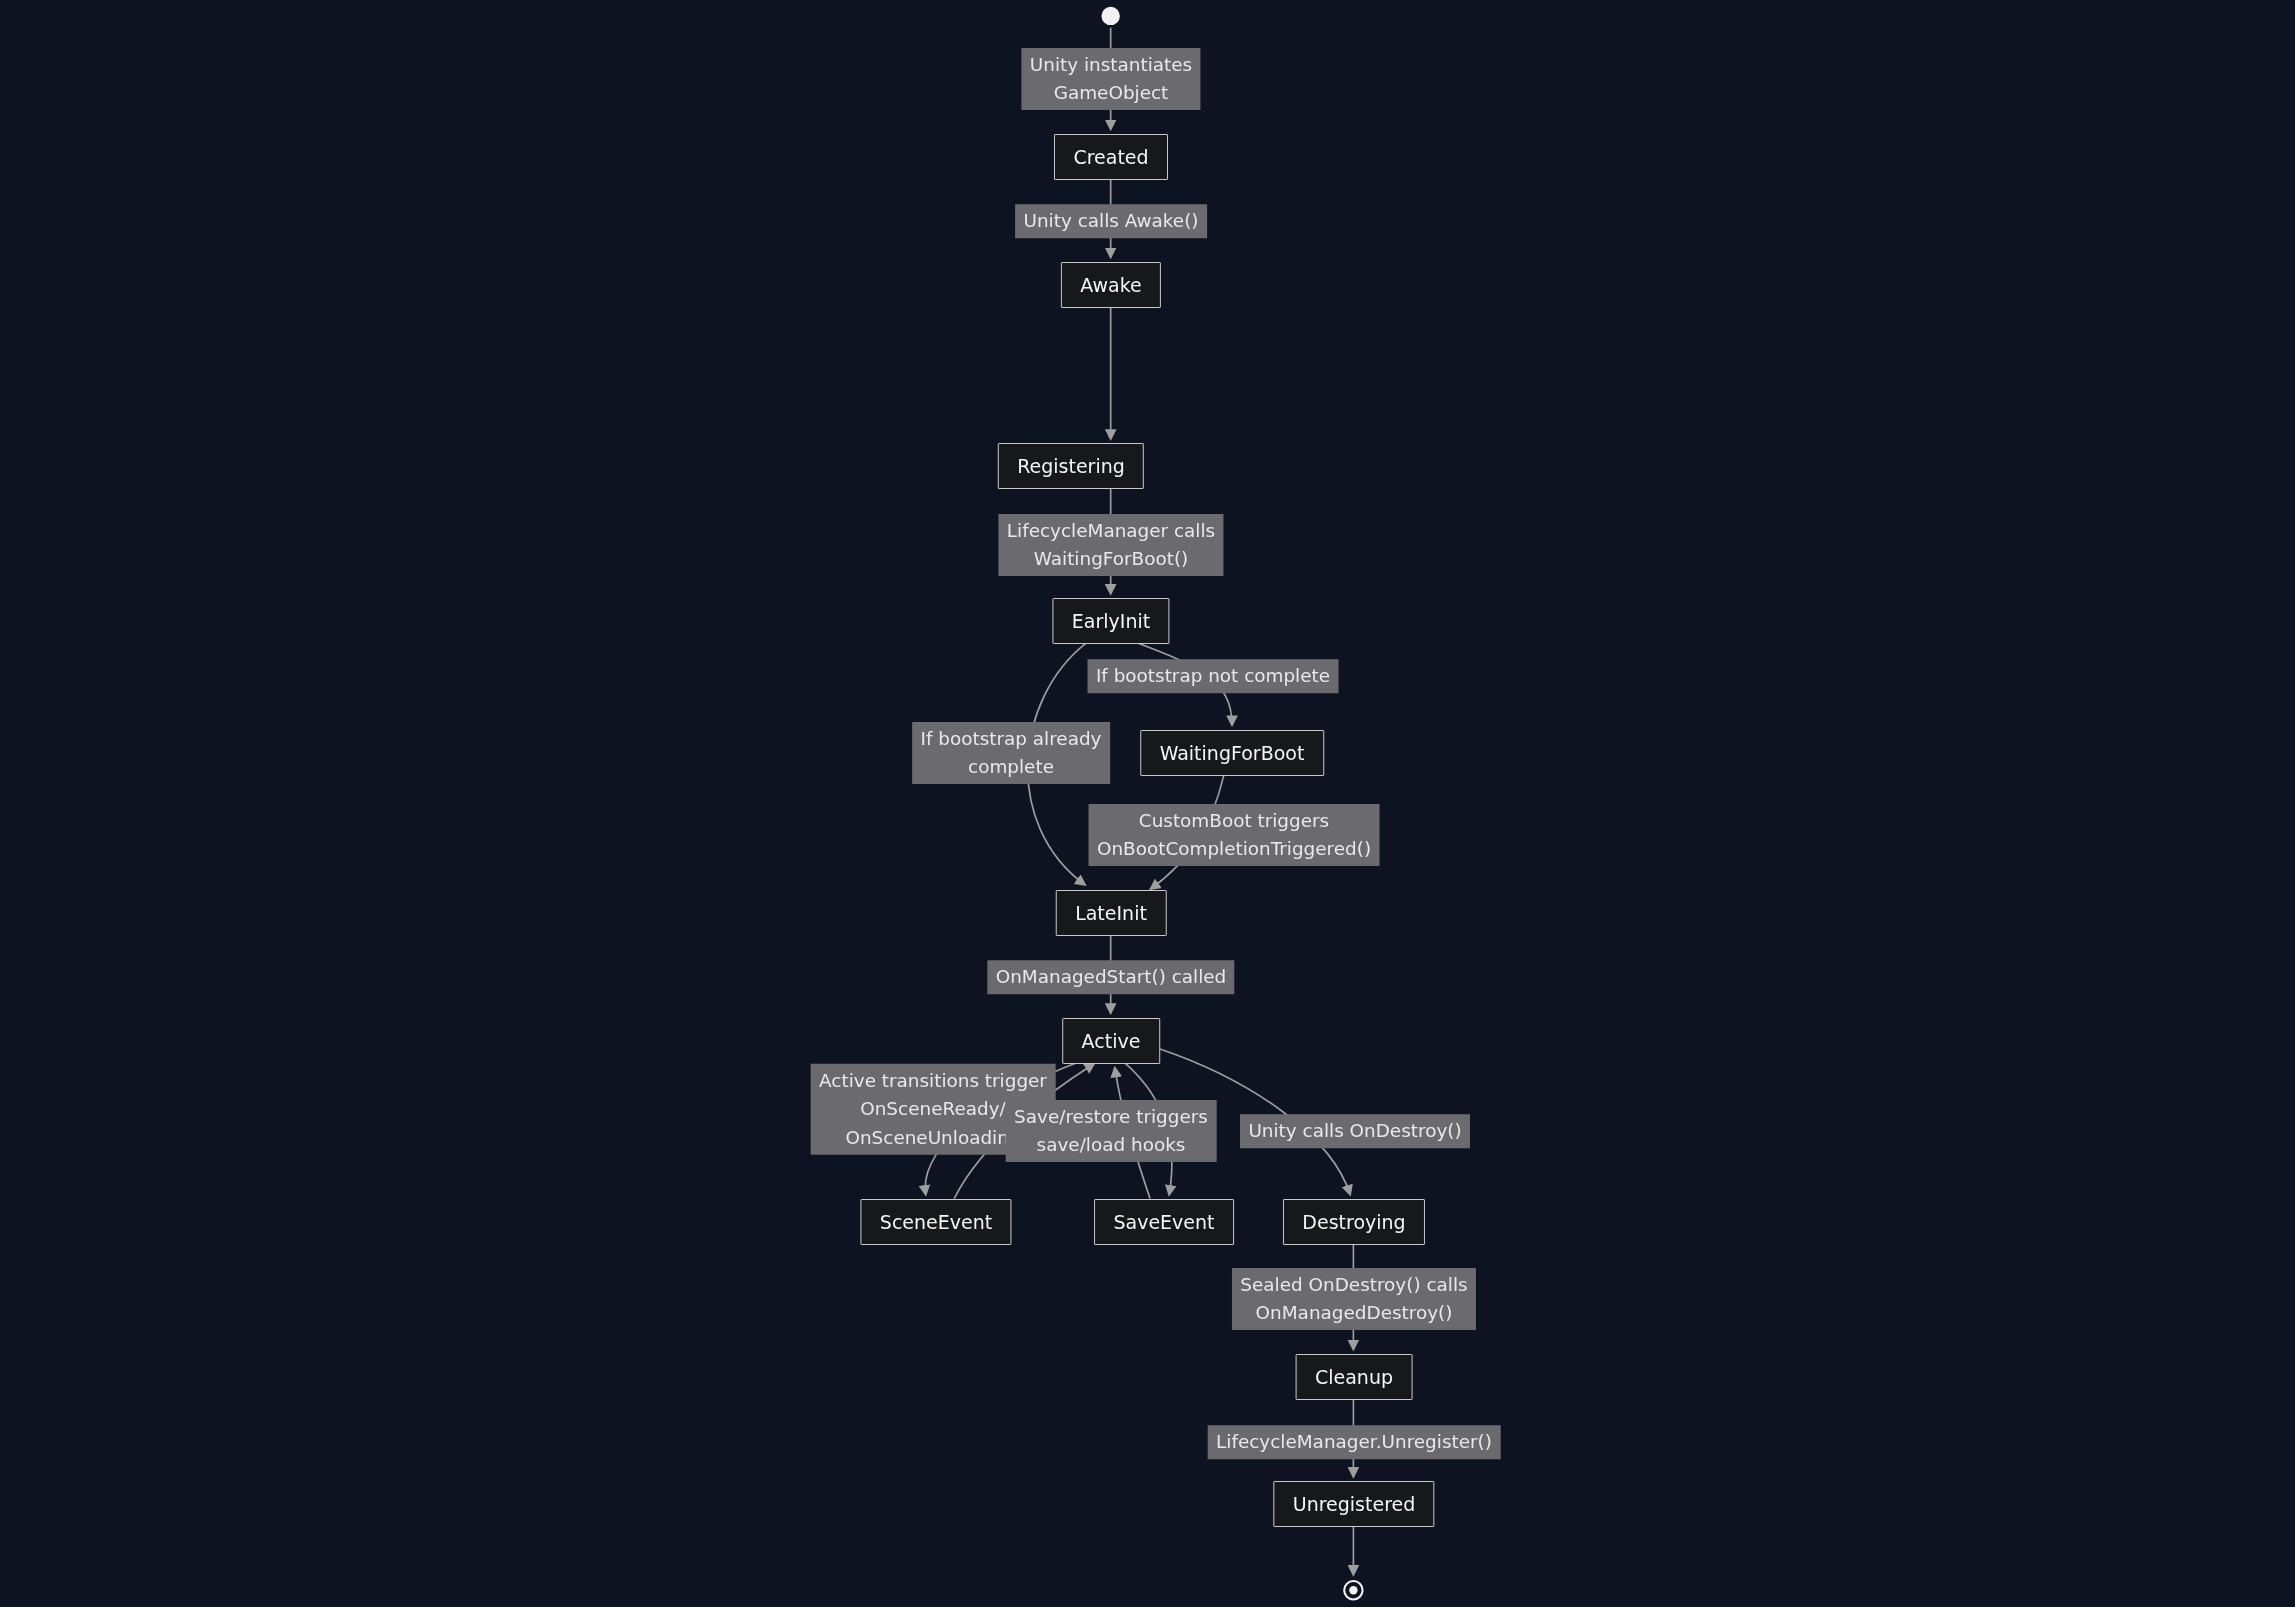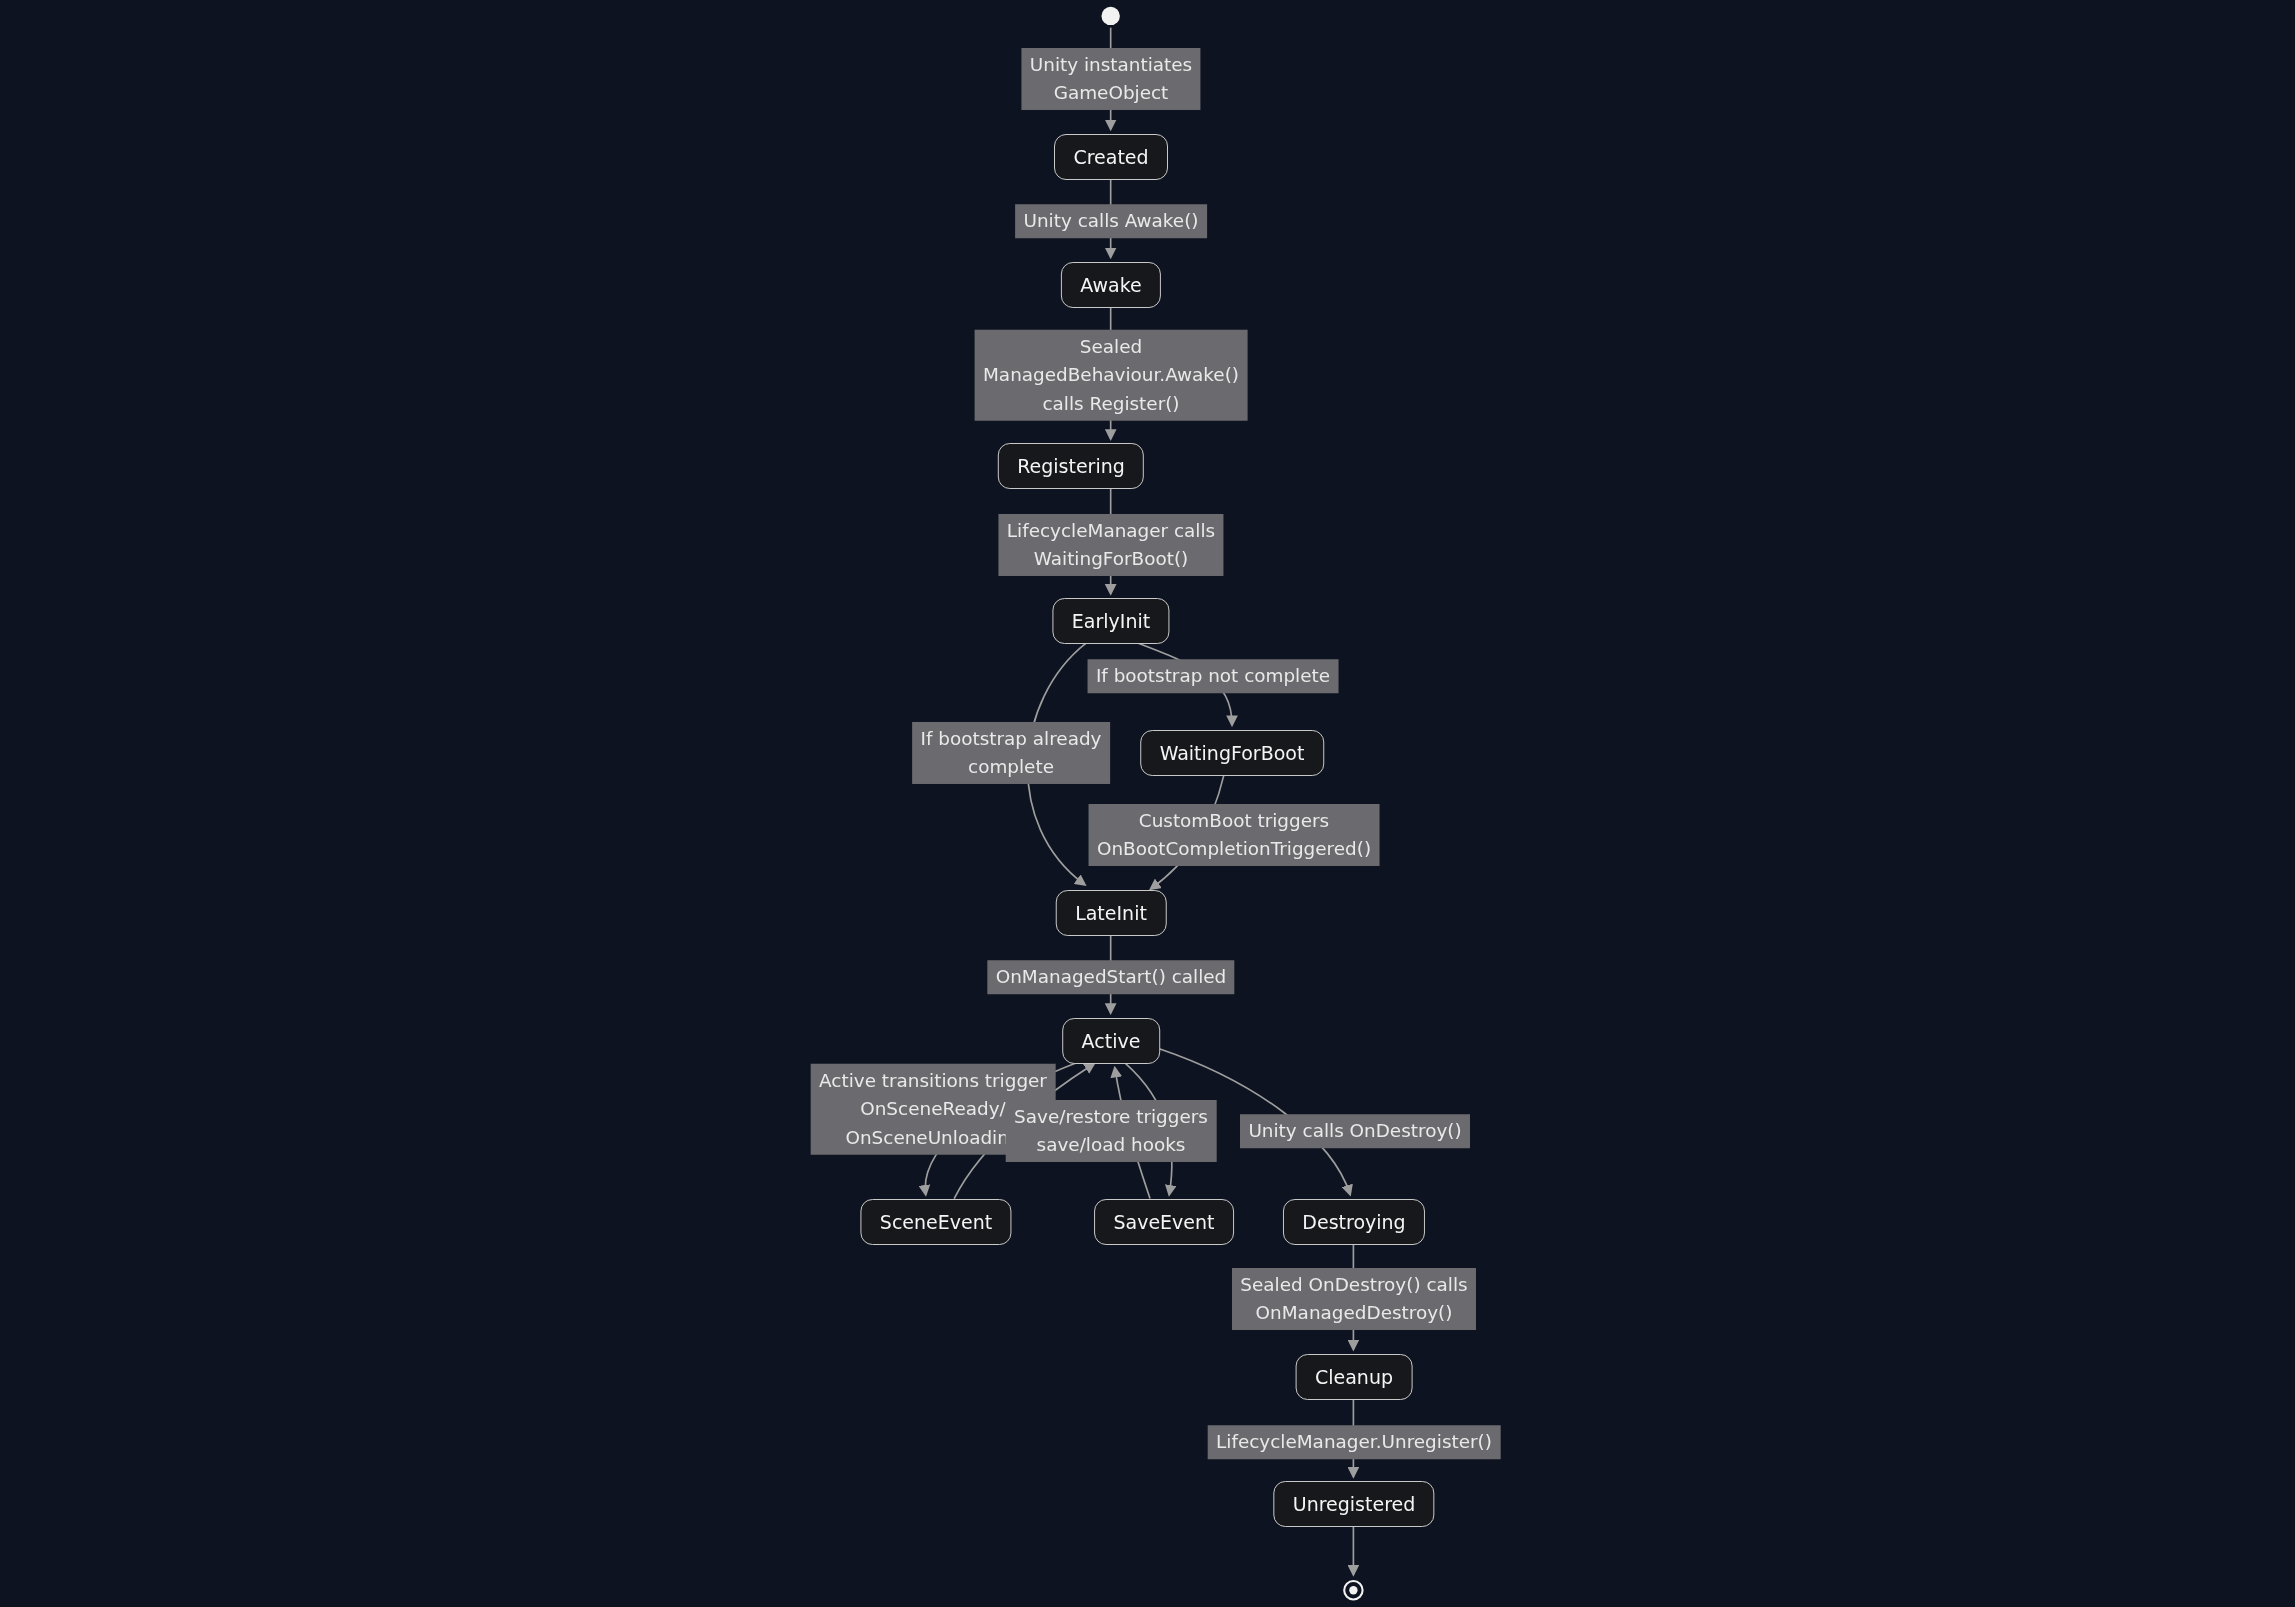--- a/index.html
+++ b/index.html
@@ -24,21 +24,21 @@
   .edge-label{
     position:absolute;transform:translate(-50%,-50%);
     background:var(--label-bg);color:var(--label-text);
     font-size:18.4px;line-height:1.55;padding:2.5px 8.4px;
     text-align:center;white-space:pre-line;z-index:2;
   }
   .state-node{
     position:absolute;transform:translate(-50%,-50%);
     background:var(--node-fill);
     border:1.3px solid var(--node-border);
-    border-radius:12px;
+    border-radius:1px;
     color:var(--node-text);
     font-size:19px;padding:11px 18.4px;
     white-space:nowrap;z-index:3;
   }
 </style>
 </head>
 <body>
 
 <div class="canvas">
 
@@ -67,23 +67,20 @@
     <path class="edge" marker-end="url(#arrow)" d="M 1617 1824 L 1617 1881"></path>
 
     <circle cx="1327" cy="19" r="11" fill="#f2f2f2"></circle>
     <circle cx="1617" cy="1900" r="11" fill="none" stroke="#f2f2f2" stroke-width="2.5"></circle>
     <circle cx="1617" cy="1900" r="5" fill="#f2f2f2"></circle>
   </svg>
 
   <div class="edge-label" style="left:1111px;top:79px">Unity instantiates
 GameObject</div>
   <div class="edge-label" style="left:1111px;top:221px">Unity calls Awake()</div>
-  <div class="edge-label" style="left:1111px;top:375px">Sealed
-ManagedBehaviour.Awake()
-calls Register()</div>
   <div class="edge-label" style="left:1111px;top:545px">LifecycleManager calls
 WaitingForBoot()</div>
   <div class="edge-label" style="left:1213px;top:676px">If bootstrap not complete</div>
   <div class="edge-label" style="left:1011px;top:753px">If bootstrap already
 complete</div>
   <div class="edge-label" style="left:1234px;top:835px">CustomBoot triggers
 OnBootCompletionTriggered()</div>
   <div class="edge-label" style="left:1111px;top:977px">OnManagedStart() called</div>
   <div class="edge-label" style="left:933px;top:1109px">Active transitions trigger
 OnSceneReady/

